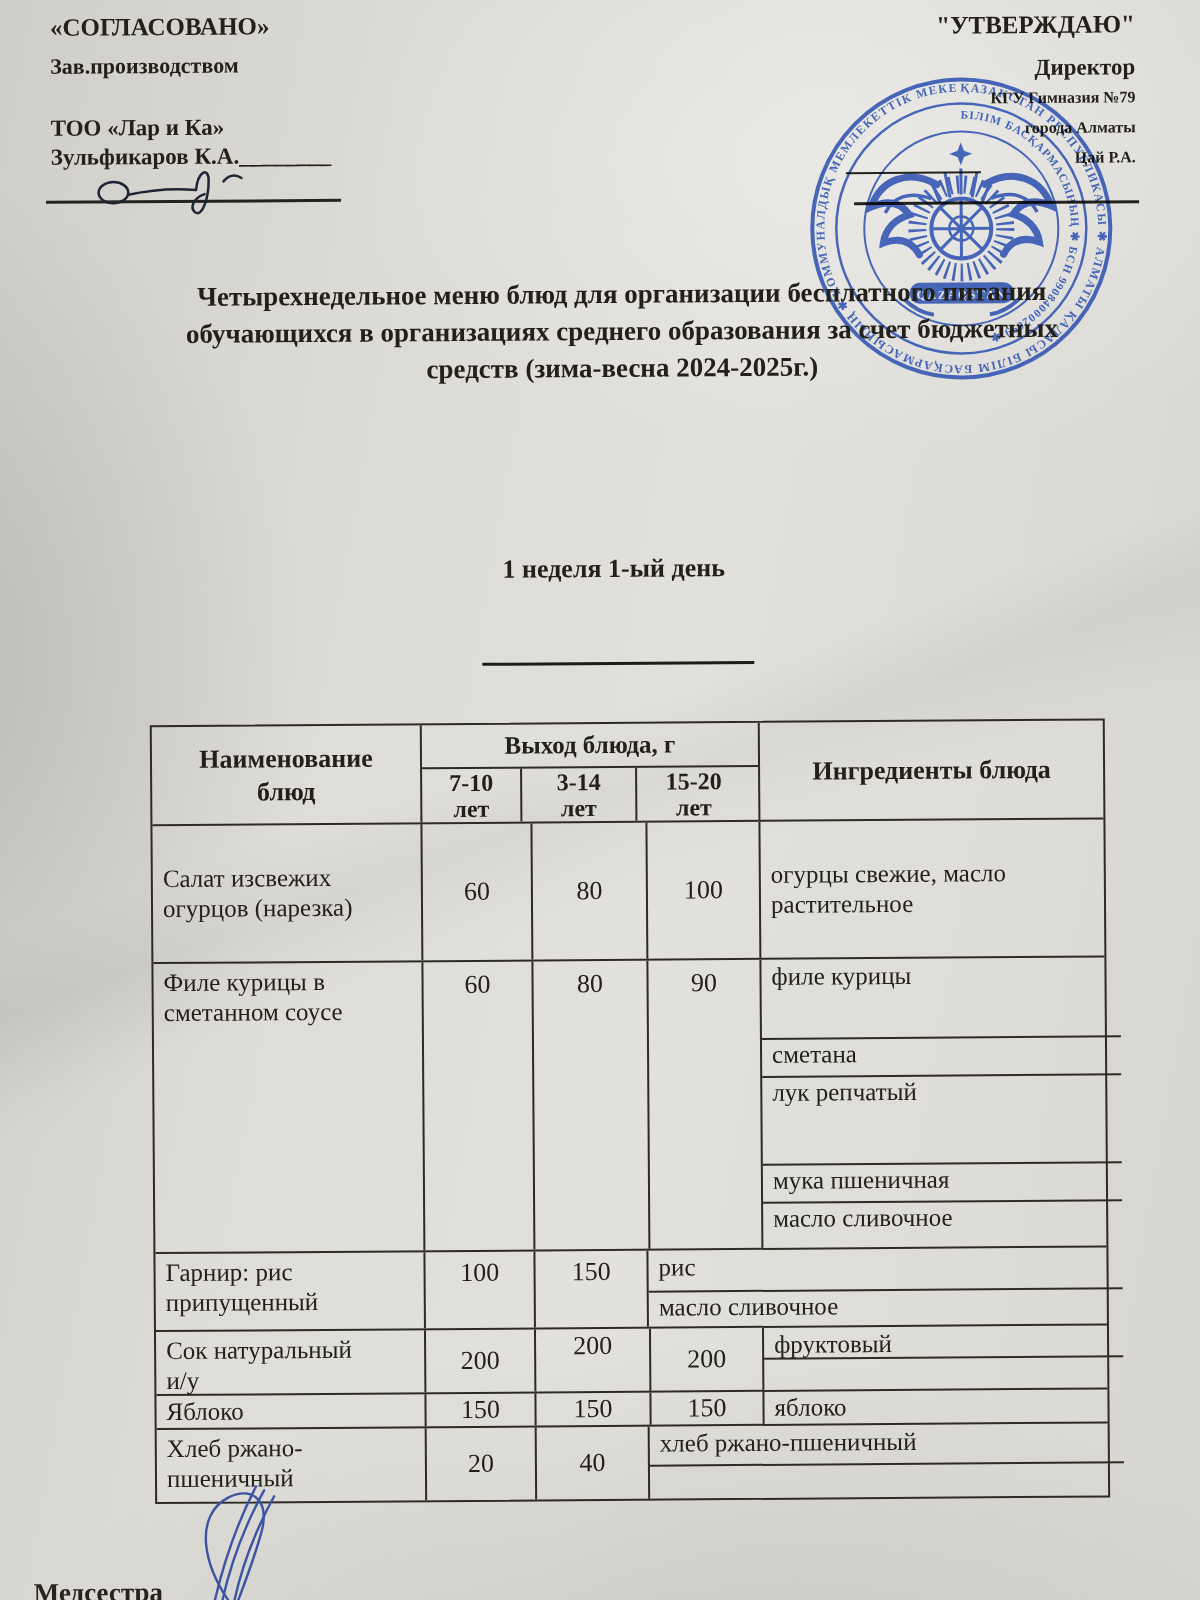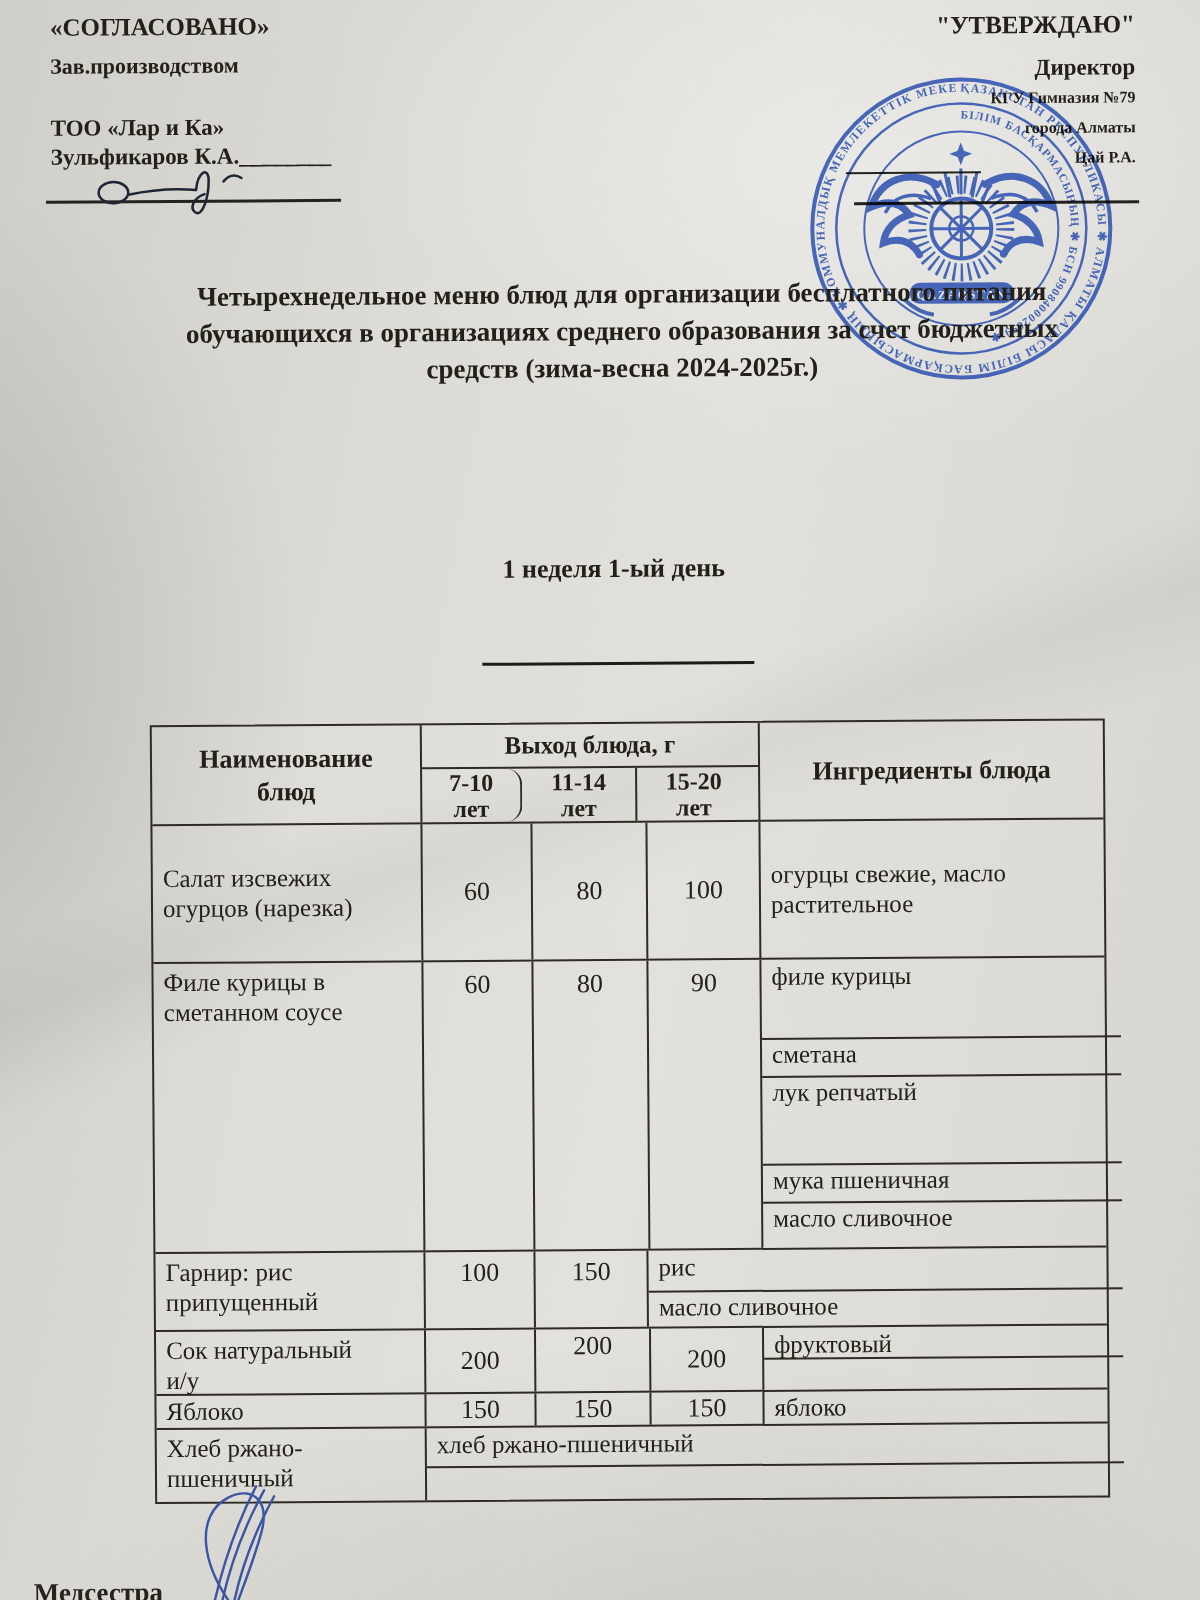--- a/index.html
+++ b/index.html
@@ -40,21 +40,21 @@
 
   
   .menu-table{left:150px;top:722px;width:955px;border:2.5px solid var(--ink);box-sizing:border-box;background:rgba(255,255,255,0.06);}
   .thead{display:flex;border-bottom:2.5px solid var(--ink);height:97px;}
   .cell{border-right:2px solid var(--ink);box-sizing:border-box;font-size:25px;line-height:30px;}
   .hname{width:270px;display:flex;align-items:center;justify-content:center;text-align:center;font-weight:700;font-size:26px;line-height:33px;padding:0 18px;}
   .hmid{width:338px;display:flex;flex-direction:column;border-right:2px solid var(--ink);box-sizing:border-box;}
   .hgroup{height:44px;border-bottom:2px solid var(--ink);display:flex;align-items:center;justify-content:center;font-weight:700;font-size:25px;box-sizing:border-box;}
   .hages{flex:1;display:flex;}
   .hage{border-right:2px solid var(--ink);display:flex;align-items:center;justify-content:center;text-align:center;font-weight:700;font-size:24px;line-height:26px;padding:0 22px;box-sizing:border-box;}
-  .hage.a1{width:100px;border-radius:16px;} .hage.a2{width:115px;} .hage.a3{width:113px;border-right:none;}
+  .hage.a1{width:100px;} .hage.a2{width:115px;} .hage.a3{width:113px;border-right:none;}
   .hing{flex:1;border-right:none;display:flex;align-items:center;justify-content:center;font-weight:700;font-size:26px;}
 
   .trow{display:flex;border-bottom:2px solid var(--ink);position:relative;box-sizing:border-box;}
   .trow:last-child{border-bottom:none;}
   .dish{width:270px;padding:4px 10px;}
   .num{display:flex;justify-content:center;font-size:26px;}
   .c-n1{width:110px;} .c-n2{width:115px;} .c-n3{width:113px;}
   .c-ing{flex:1;border-right:none;display:flex;flex-direction:column;position:relative;}
   .ing-item{padding:2px 10px;position:relative;box-sizing:border-box;}
   .ing-item:last-child{flex:1;}
@@ -162,21 +162,21 @@
   <div class="abs doc-subtitle">1 неделя 1-ый день</div>
   <div class="abs sub-line"></div>
 
   <div class="abs menu-table">
     <div class="thead">
       <div class="cell hname">Наименование блюд</div>
       <div class="hmid">
         <div class="hgroup">Выход блюда, г</div>
         <div class="hages">
           <div class="hage a1">7-10 лет</div>
-          <div class="hage a2">11-14 лет</div>
+          <div class="hage a2">3-14 лет</div>
           <div class="hage a3">15-20 лет</div>
         </div>
       </div>
       <div class="cell hing">Ингредиенты блюда</div>
     </div>
     <div>
     <div class="trow row-1">
       <div class="cell dish">Салат изсвежих огурцов (нарезка)</div>
       <div class="cell num c-n1">60</div>
       <div class="cell num c-n2">80</div>
@@ -226,20 +226,22 @@
       <div class="cell num c-n1">150</div>
       <div class="cell num c-n2">150</div>
       <div class="cell num c-n3">150</div>
       <div class="cell c-ing">
             <div class="ing-item">яблоко</div>
           </div>
     </div>
 
     <div class="trow row-6">
       <div class="cell dish">Хлеб ржано-пшеничный</div>
+      <div class="cell num c-n1">20</div>
+      <div class="cell num c-n3">40</div>
       <div class="cell c-ing">
             <div class="ing-item">хлеб ржано-пшеничный</div>
             <div class="ing-item"></div>
           </div>
     </div>
   </div>
   </div>
 
   <div class="abs footer-word">Медсестра</div>
   <svg class="abs sig-bottom" viewBox="0 0 220 130">

